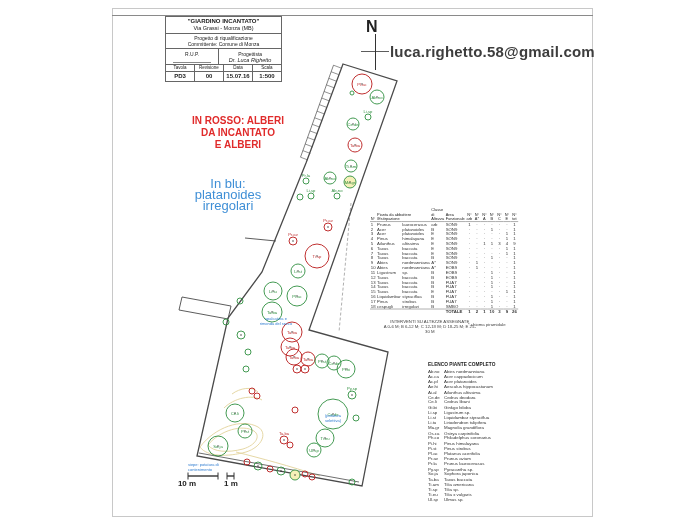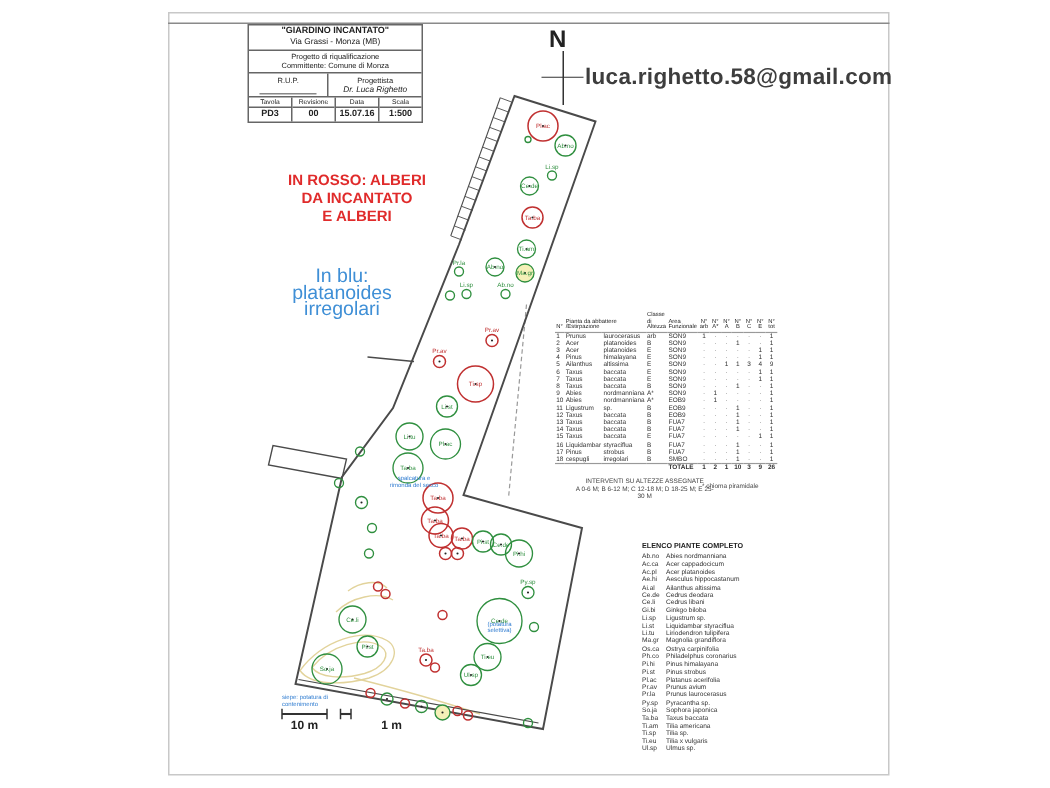--- a/index.html
+++ b/index.html
@@ -55,22 +55,22 @@
             font-size:5.5px; color:#444; }
 
   
   #legend { left:428px; top:361px; transform:scale(.8); transform-origin:0 0; width:110px; }
   #legend .lg-title { font-size:6px; font-weight:bold; line-height:8px; margin-bottom:2px; }
   .lg-row { display:flex; }
   .lg-code { width:20px; font-size:5.5px; line-height:6.4px; color:#333; }
   .lg-name { font-size:5.5px; line-height:6.4px; color:#333; }
 
   
-  .sb10 { left:186px; top:479px; width:34px; text-align:center; font-size:8px; font-weight:bold; }
-  .sb1  { left:218px; top:479px; width:26px; text-align:center; font-size:8px; font-weight:bold;margin-left:30px; }
+  .sb10 { left:170px; top:479px; width:34px; text-align:center; font-size:8px; font-weight:bold; }
+  .sb1  { left:218px; top:479px; width:26px; text-align:center; font-size:8px; font-weight:bold; }
 </style>
 </head>
 <body>
 
 <svg id="plan-svg" width="700" height="525" viewBox="0 0 700 525">
     <rect x="112.5" y="8.5" width="480" height="508" fill="none" stroke="#c8c8c8" stroke-width="1"></rect>
     <line x1="112" y1="15.5" x2="593" y2="15.5" stroke="#8a8a8a" stroke-width="1"></line>
     <path d="M200,447 C215,427 242,418 258,427 C268,433 262,447 246,452 C228,457 207,457 200,447 Z" fill="none" stroke="#e2d39b" stroke-width="0.9"></path>
     <path d="M208,445 C220,430 243,424 254,431 C261,436 256,445 243,449 C228,453 213,452 208,445 Z" fill="none" stroke="#e2d39b" stroke-width="0.9"></path>
     <path d="M232,394 C240,388 252,386 258,392" fill="none" stroke="#e2d39b" stroke-width="0.9"></path>

